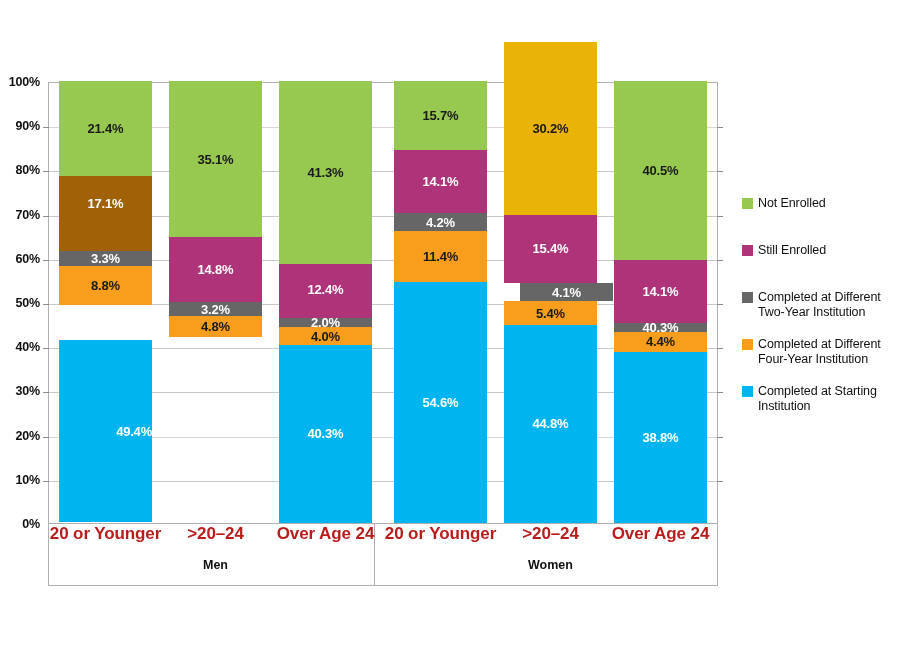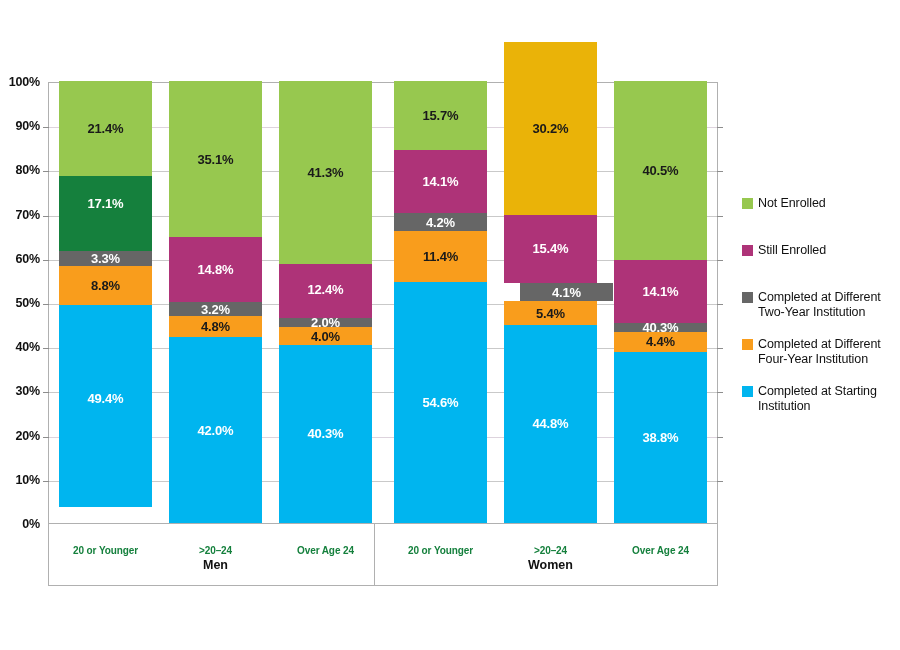--- a/index.html
+++ b/index.html
@@ -116,25 +116,25 @@
   }
   .cat-sep {
     position: absolute;
     top: 0;
     width: 1px;
     height: 100%;
     background: #b0b0b0;
   }
   .cat-label {
     position: absolute;
-    top: 21px;
+    top: 0;
     transform: translateX(-50%);
-    font-size: 10px;
+    font-size: 17px;
     font-weight: bold;
-    color: #15803d;
+    color: #b91c1c;
     white-space: nowrap;
     letter-spacing: -0.1px;
   }
   .group-label {
     position: absolute;
     top: 34px;
     transform: translateX(-50%);
     font-size: 12.5px;
     font-weight: bold;
     color: #111;
@@ -213,40 +213,37 @@
         <div class="tickmark-right" style="top: 132.6px;"></div>
         <div class="gridline" style="top: 88.4px;"></div>
         <div class="tickmark-left" style="top: 88.4px;"></div>
         <div class="tickmark-right" style="top: 88.4px;"></div>
         <div class="gridline faint" style="top: 44.2px;"></div>
         <div class="tickmark-left" style="top: 44.2px;"></div>
         <div class="tickmark-right" style="top: 44.2px;"></div>
       </div>
     <div class="bars-layer">
         <div class="bar" style="left: 10px; width: 93px; height: 442px;">
-          <div class="seg" style="background: rgb(0, 181, 239); height: 217px; bottom: 16px;">
+          <div class="seg" style="background: rgb(0, 181, 239); height: 182px; bottom: 1px; justify-content: flex-end;">
             <span class="seg-label lbl-light">49.4%</span>
           </div>
           <div class="seg" style="background: rgb(249, 157, 28); height: 38.896px; bottom: 218.348px;">
             <span class="seg-label lbl-dark">8.8%</span>
           </div>
           <div class="seg" style="background: rgb(102, 102, 102); height: 14.586px; bottom: 257.244px;">
             <span class="seg-label lbl-light">3.3%</span>
           </div>
-          <div class="seg" style="background: #15803d; height: 96px; bottom: 271.83px;">
+          <div class="seg" style="background: #a16207; height: 96px; bottom: 271.83px;">
             <span class="seg-label lbl-light">17.1%</span>
           </div>
           <div class="seg" style="background: rgb(151, 200, 79); height: 94.588px; bottom: 347.412px;">
             <span class="seg-label lbl-dark">21.4%</span>
           </div>
         </div>
         <div class="bar" style="left: 120px; width: 93px; height: 442px;">
-          <div class="seg" style="background: rgb(0, 181, 239); height: 185.64px; bottom: 0px;">
-            <span class="seg-label lbl-light">42.0%</span>
-          </div>
           <div class="seg" style="background: rgb(249, 157, 28); height: 21.216px; bottom: 185.64px;">
             <span class="seg-label lbl-dark">4.8%</span>
           </div>
           <div class="seg" style="background: rgb(102, 102, 102); height: 14.144px; bottom: 206.856px;">
             <span class="seg-label lbl-light">3.2%</span>
           </div>
           <div class="seg" style="background: rgb(174, 51, 120); height: 65.416px; bottom: 221px;">
             <span class="seg-label lbl-light">14.8%</span>
           </div>
           <div class="seg" style="background: rgb(151, 200, 79); height: 155.142px; bottom: 286.416px;">

